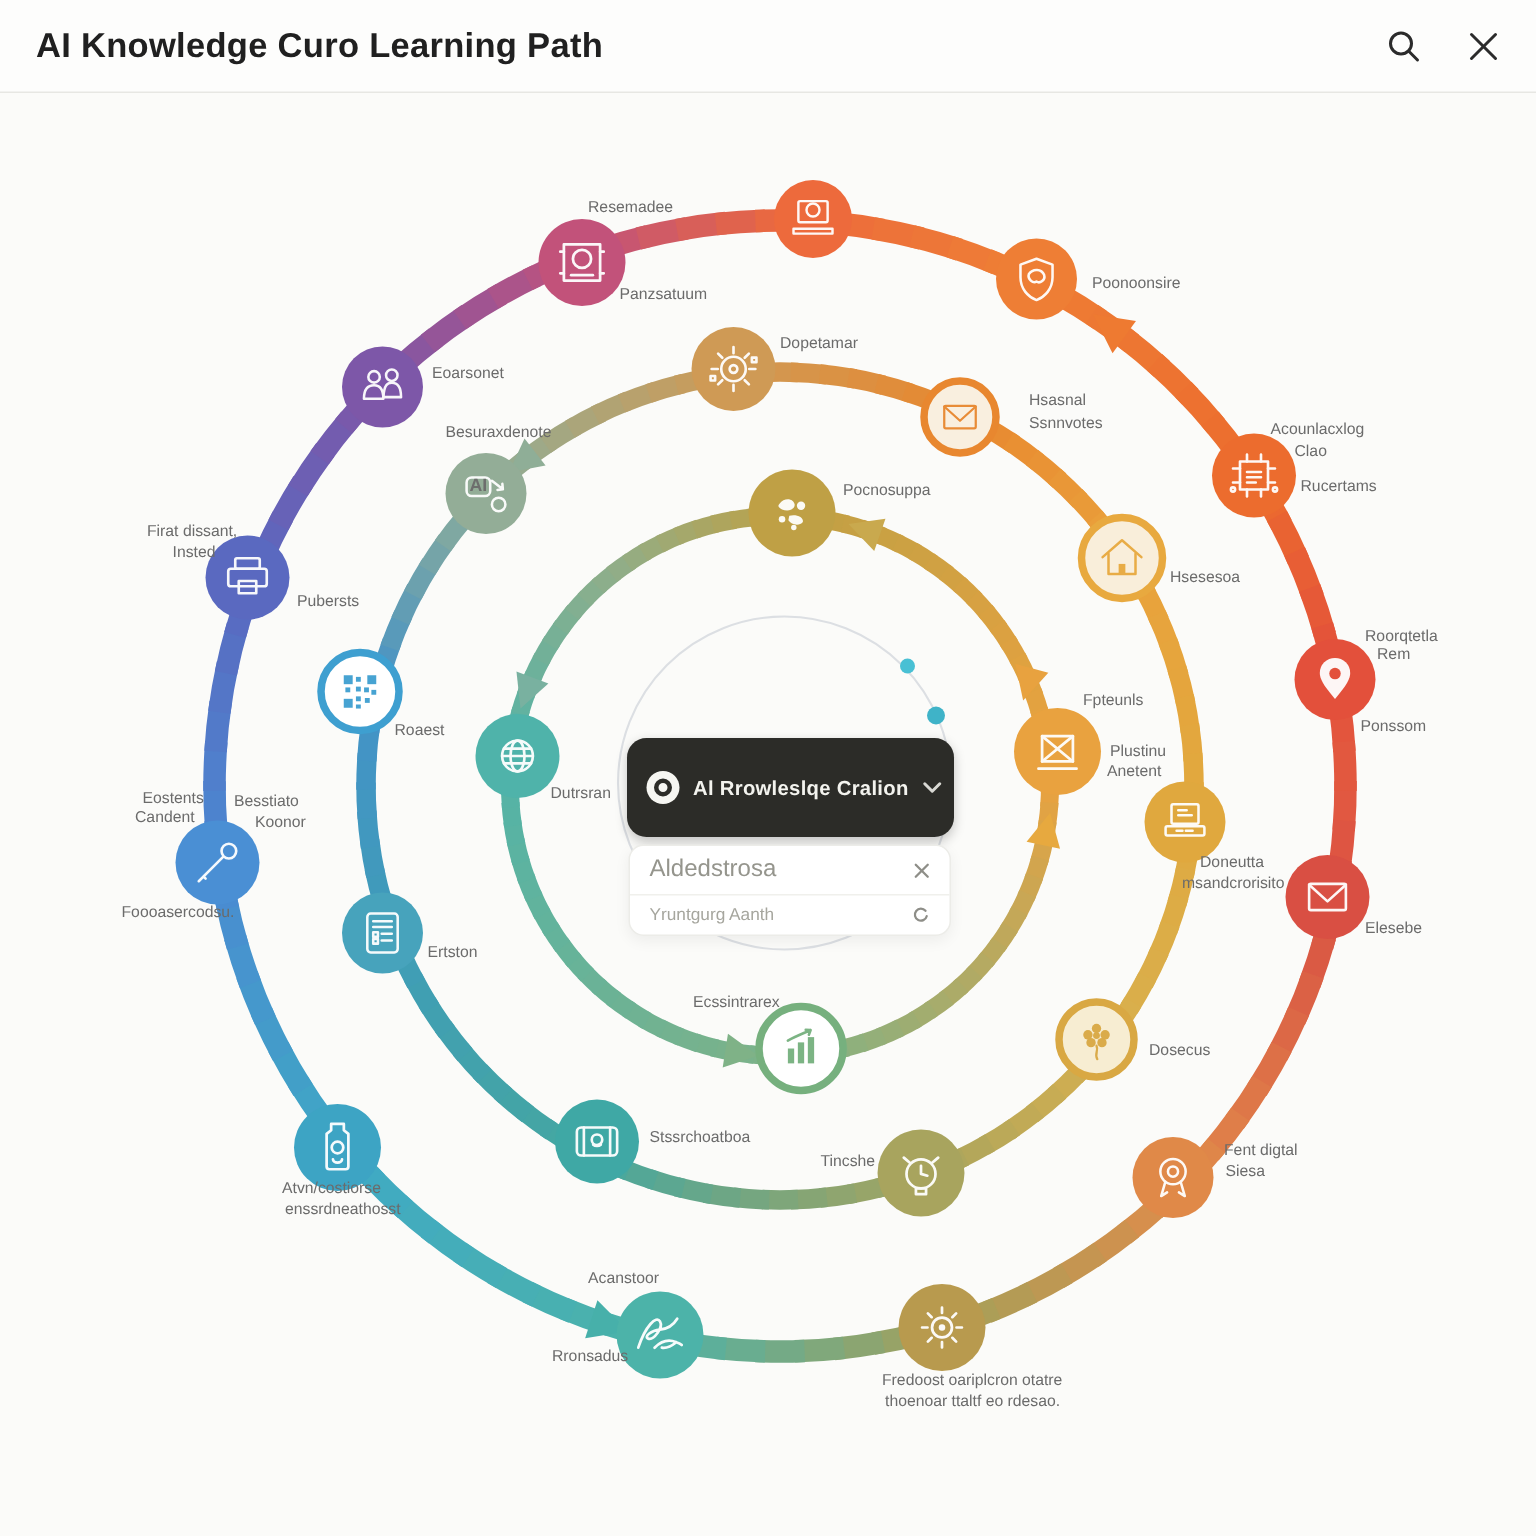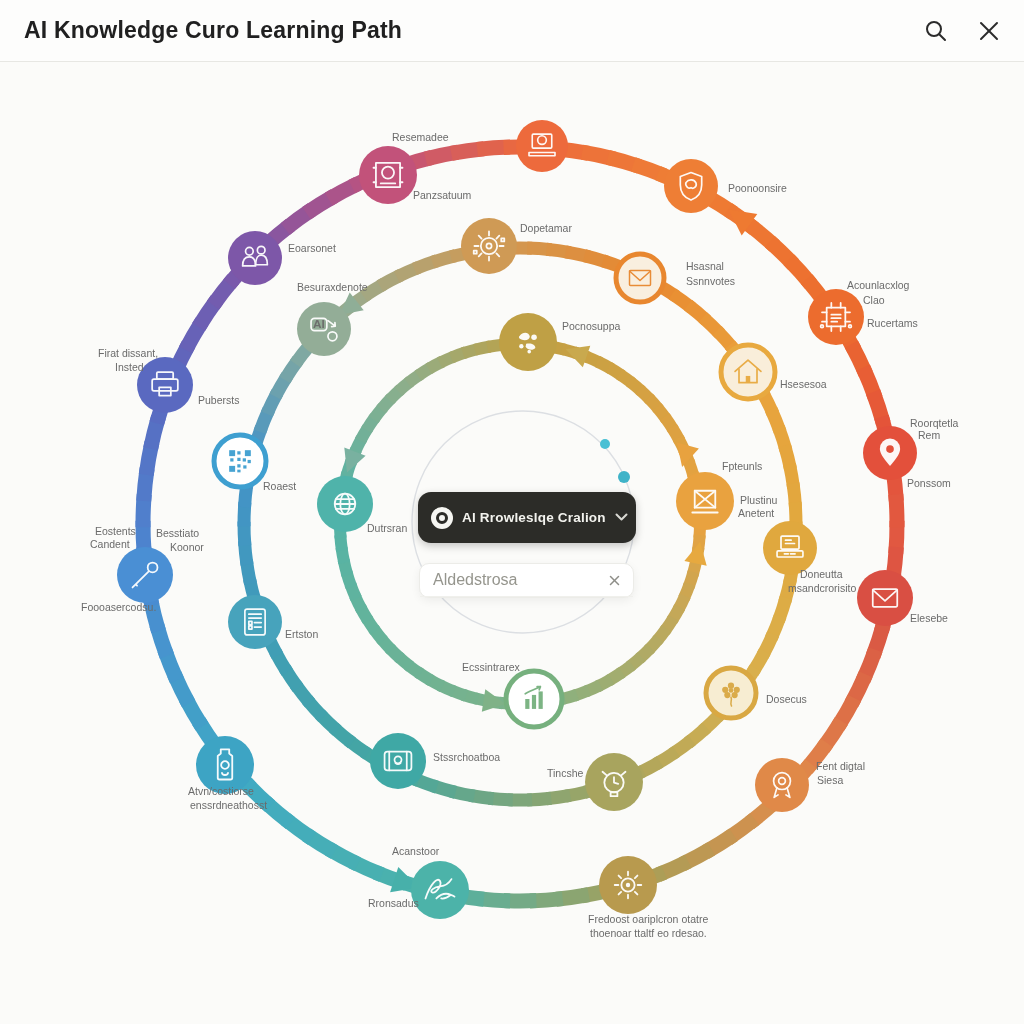--- a/index.html
+++ b/index.html
@@ -4,21 +4,21 @@
 <style>
   html,body{margin:0;padding:0;}
   body{width:1024px;height:1024px;background:#fbfbf9;font-family:"Liberation Sans",sans-serif;overflow:hidden;position:relative;}
   .header{position:absolute;top:0;left:0;width:1024px;height:62px;background:#fdfdfc;border-bottom:1px solid #e7e7e3;display:flex;align-items:center;padding:0 24px;box-sizing:border-box;z-index:30;}
   .title{flex:1;font-size:23px;font-weight:bold;color:#202020;letter-spacing:0.2px;}
   .hicons{display:flex;align-items:center;gap:30px;}
   .hicon{cursor:pointer;display:flex;align-items:center;}
   #diagram-svg{position:absolute;left:0;top:0;z-index:10;}
   #diagram-svg text{font-family:"Liberation Sans",sans-serif;font-size:10.5px;fill:#6b6b6b;}
   
-  .pill{position:absolute;left:418px;top:492px;width:218px;height:51px;background:#2c2c28;border-radius:13px;display:flex;align-items:center;padding:0 13px;box-sizing:border-box;gap:9px;z-index:20;box-shadow:0 3px 8px rgba(0,0,0,0.22);cursor:pointer;}
+  .pill{position:absolute;left:418px;top:492px;width:218px;height:66px;background:#2c2c28;border-radius:13px;display:flex;align-items:center;padding:0 13px;box-sizing:border-box;gap:9px;z-index:20;box-shadow:0 3px 8px rgba(0,0,0,0.22);cursor:pointer;}
   .lens{width:22px;height:22px;border-radius:50%;background:#f6f6f2;display:flex;align-items:center;justify-content:center;flex:0 0 auto;}
   .lens-inner{width:12px;height:12px;border:3px solid #2c2c28;border-radius:50%;box-sizing:border-box;}
   .pill-label{color:#f3f3ee;font-size:13.5px;font-weight:bold;letter-spacing:0.2px;white-space:nowrap;flex:1;}
   .panel{position:absolute;left:419px;top:563px;width:215px;background:#ffffff;border:1px solid #ececе8;border:1px solid #ecece8;border-radius:10px;z-index:20;box-shadow:0 3px 10px rgba(0,0,0,0.06);box-sizing:border-box;}
   .prow{display:flex;align-items:center;justify-content:space-between;padding:7px 13px;cursor:pointer;}
   .prow:first-child{border-bottom:1px solid #f0f0ec;}
   .prow-text1{font-size:16px;color:#95958d;}
   .prow-text2{font-size:11.5px;color:#a6a69e;}
 </style>
 </head>
@@ -628,13 +628,21 @@
 <div class="panel">
   <div class="prow">
     <span class="prow-text1">Aldedstrosa</span>
     <span style="display:flex;">
       <svg width="11" height="11" viewBox="0 0 11 11">
           <line x1="1.5" y1="1.5" x2="9.5" y2="9.5" stroke="#8e8e88" stroke-width="1.5" stroke-linecap="round"></line>
           <line x1="9.5" y1="1.5" x2="1.5" y2="9.5" stroke="#8e8e88" stroke-width="1.5" stroke-linecap="round"></line>
         </svg>
     </span>
   </div>
+  <div class="prow">
+    <span class="prow-text2">Yruntgurg Aanth</span>
+    <span style="display:flex;">
+      <svg width="12" height="12" viewBox="0 0 12 12">
+          <path d="M9.8,6.8 A4,4 0 1 1 9,3.2" fill="none" stroke="#8e8e88" stroke-width="1.5" stroke-linecap="round"></path>
+        </svg>
+    </span>
+  </div>
 </div>
 
 </body></html>

